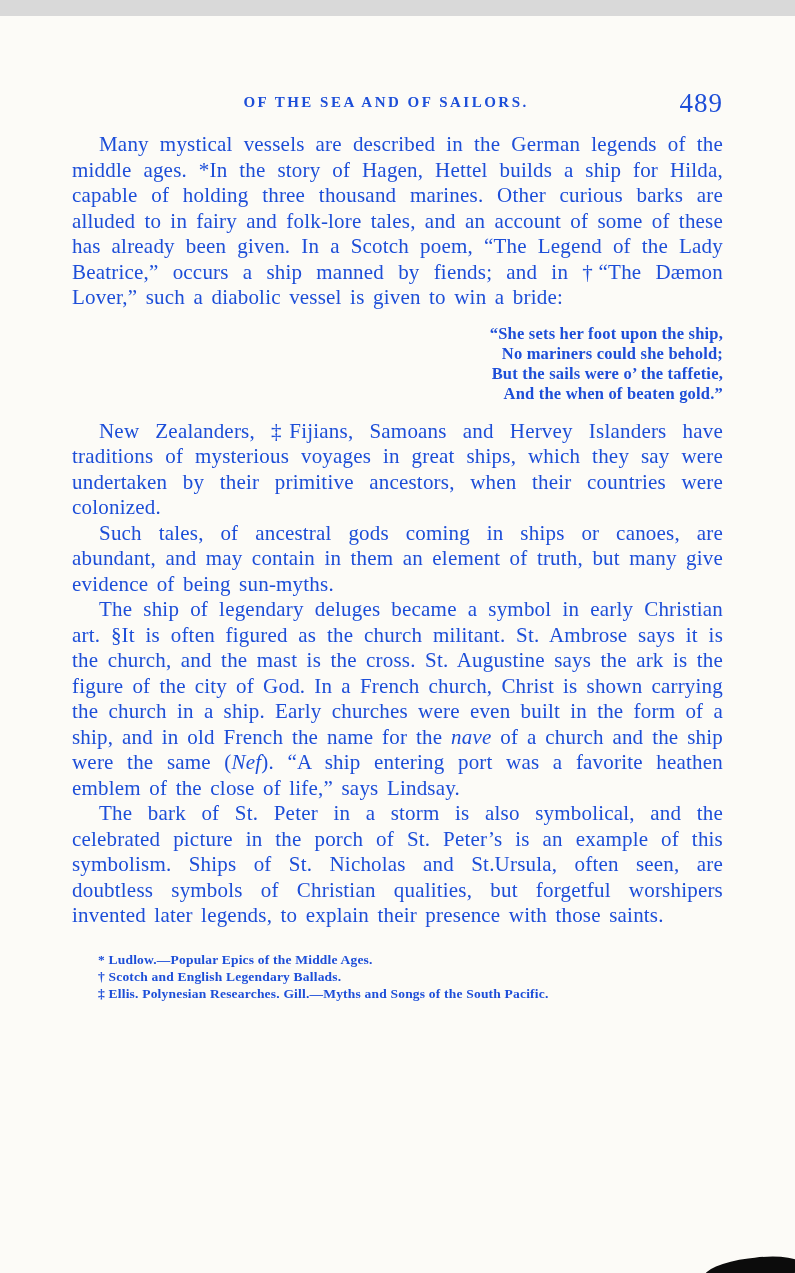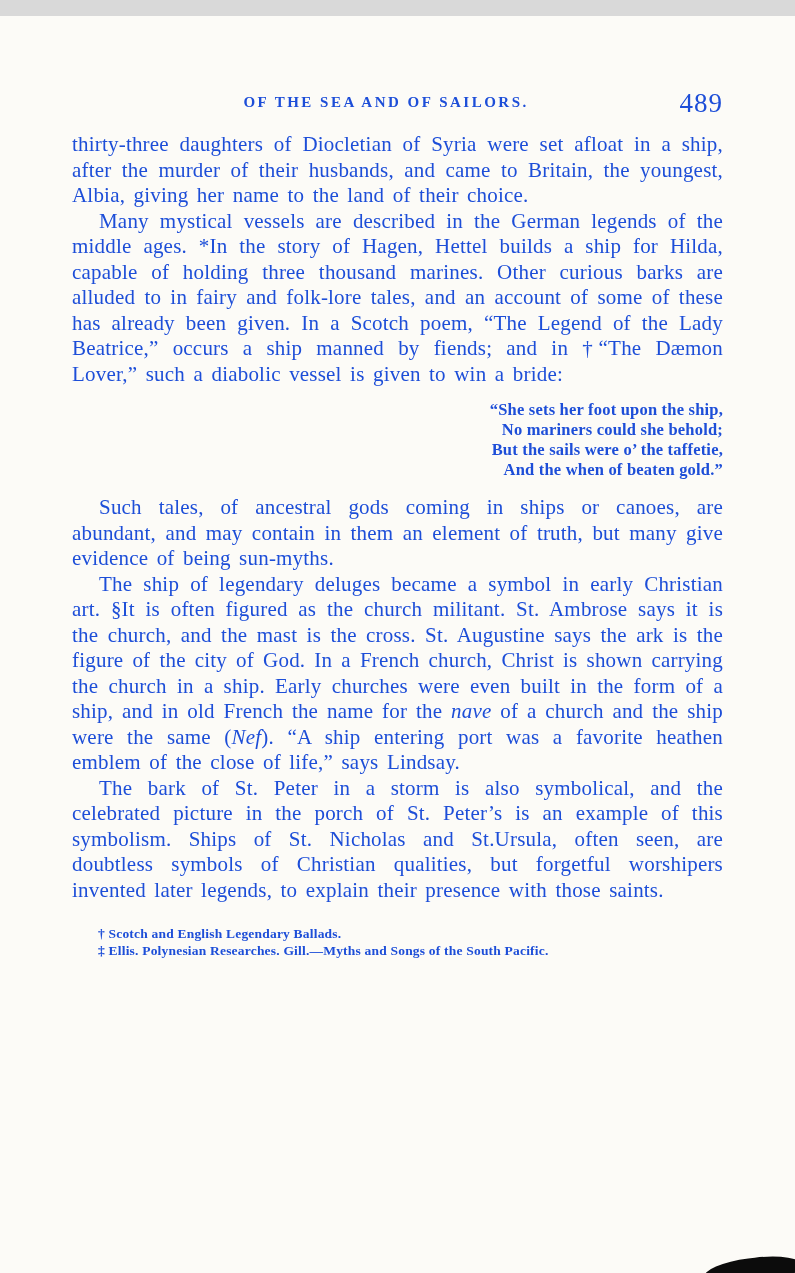--- a/index.html
+++ b/index.html
@@ -63,36 +63,37 @@
 <body>
 
 <div class="page">
 
   <header class="running-head">
     <span class="title">OF THE SEA AND OF SAILORS.</span>
     <span class="pagenum">489</span>
   </header>
 
   <main>
-    <p class="noindent">thirty-three daughters of Diocletian of Syria were set afloat in a ship, after the murder of their husbands, and came to Britain, the youngest, Albia, giving her name to the land of their choice.</p>
     <p>Many mystical vessels are described in the German legends of the middle ages.  *In the story of Hagen, Hettel builds a ship for Hilda, capable of holding three thousand marines.  Other curious barks are alluded to in fairy and folk-lore tales, and an account of some of these has already been given.  In a Scotch poem, “The Legend of the Lady Beatrice,” occurs a ship manned by fiends; and in †“The Dæmon Lover,” such a diabolic vessel is given to win a bride:</p>
 
     <div class="poem">
       <div>“She sets her foot upon the ship,</div>
       <div>No mariners could she behold;</div>
       <div>But the sails were o’ the taffetie,</div>
       <div>And the when of beaten gold.”</div>
     </div>
 
+    <p>New Zealanders, ‡Fijians, Samoans and Hervey Islanders have traditions of mysterious voyages in great ships, which they say were undertaken by their primitive ancestors, when their countries were colonized.</p>
     <p>Such tales, of ancestral gods coming in ships or canoes, are abundant, and may contain in them an element of truth, but many give evidence of being sun-myths.</p>
 
     <p><span>The ship of legendary deluges became a symbol in early Christian art.  §It is often figured as the church militant. St. Ambrose says it is the church, and the mast is the cross. St. Augustine says the ark is the figure of the city of God. In a French church, Christ is shown carrying the church in a ship.  Early churches were even built in the form of a ship, and in old French the name for the </span><i>nave</i><span> of a church and the ship were the same (</span><i>Nef</i><span>).  “A ship entering port was a favorite heathen emblem of the close of life,” says Lindsay.</span></p>
 
     <p>The bark of St. Peter in a storm is also symbolical, and the celebrated picture in the porch of St. Peter’s is an example of this symbolism.  Ships of St. Nicholas and St.Ursula, often seen, are doubtless symbols of Christian qualities, but forgetful worshipers invented later legends, to explain their presence with those saints.</p>
   </main>
 
   <footer class="footnotes">
+    <div>* Ludlow.—Popular Epics of the Middle Ages.</div>
     <div>† Scotch and English Legendary Ballads.</div>
     <div>‡ Ellis.  Polynesian Researches.  Gill.—Myths and Songs of the South Pacific.</div>
   </footer>
 
   <div class="blob"></div>
 </div>
 
 </body></html>

